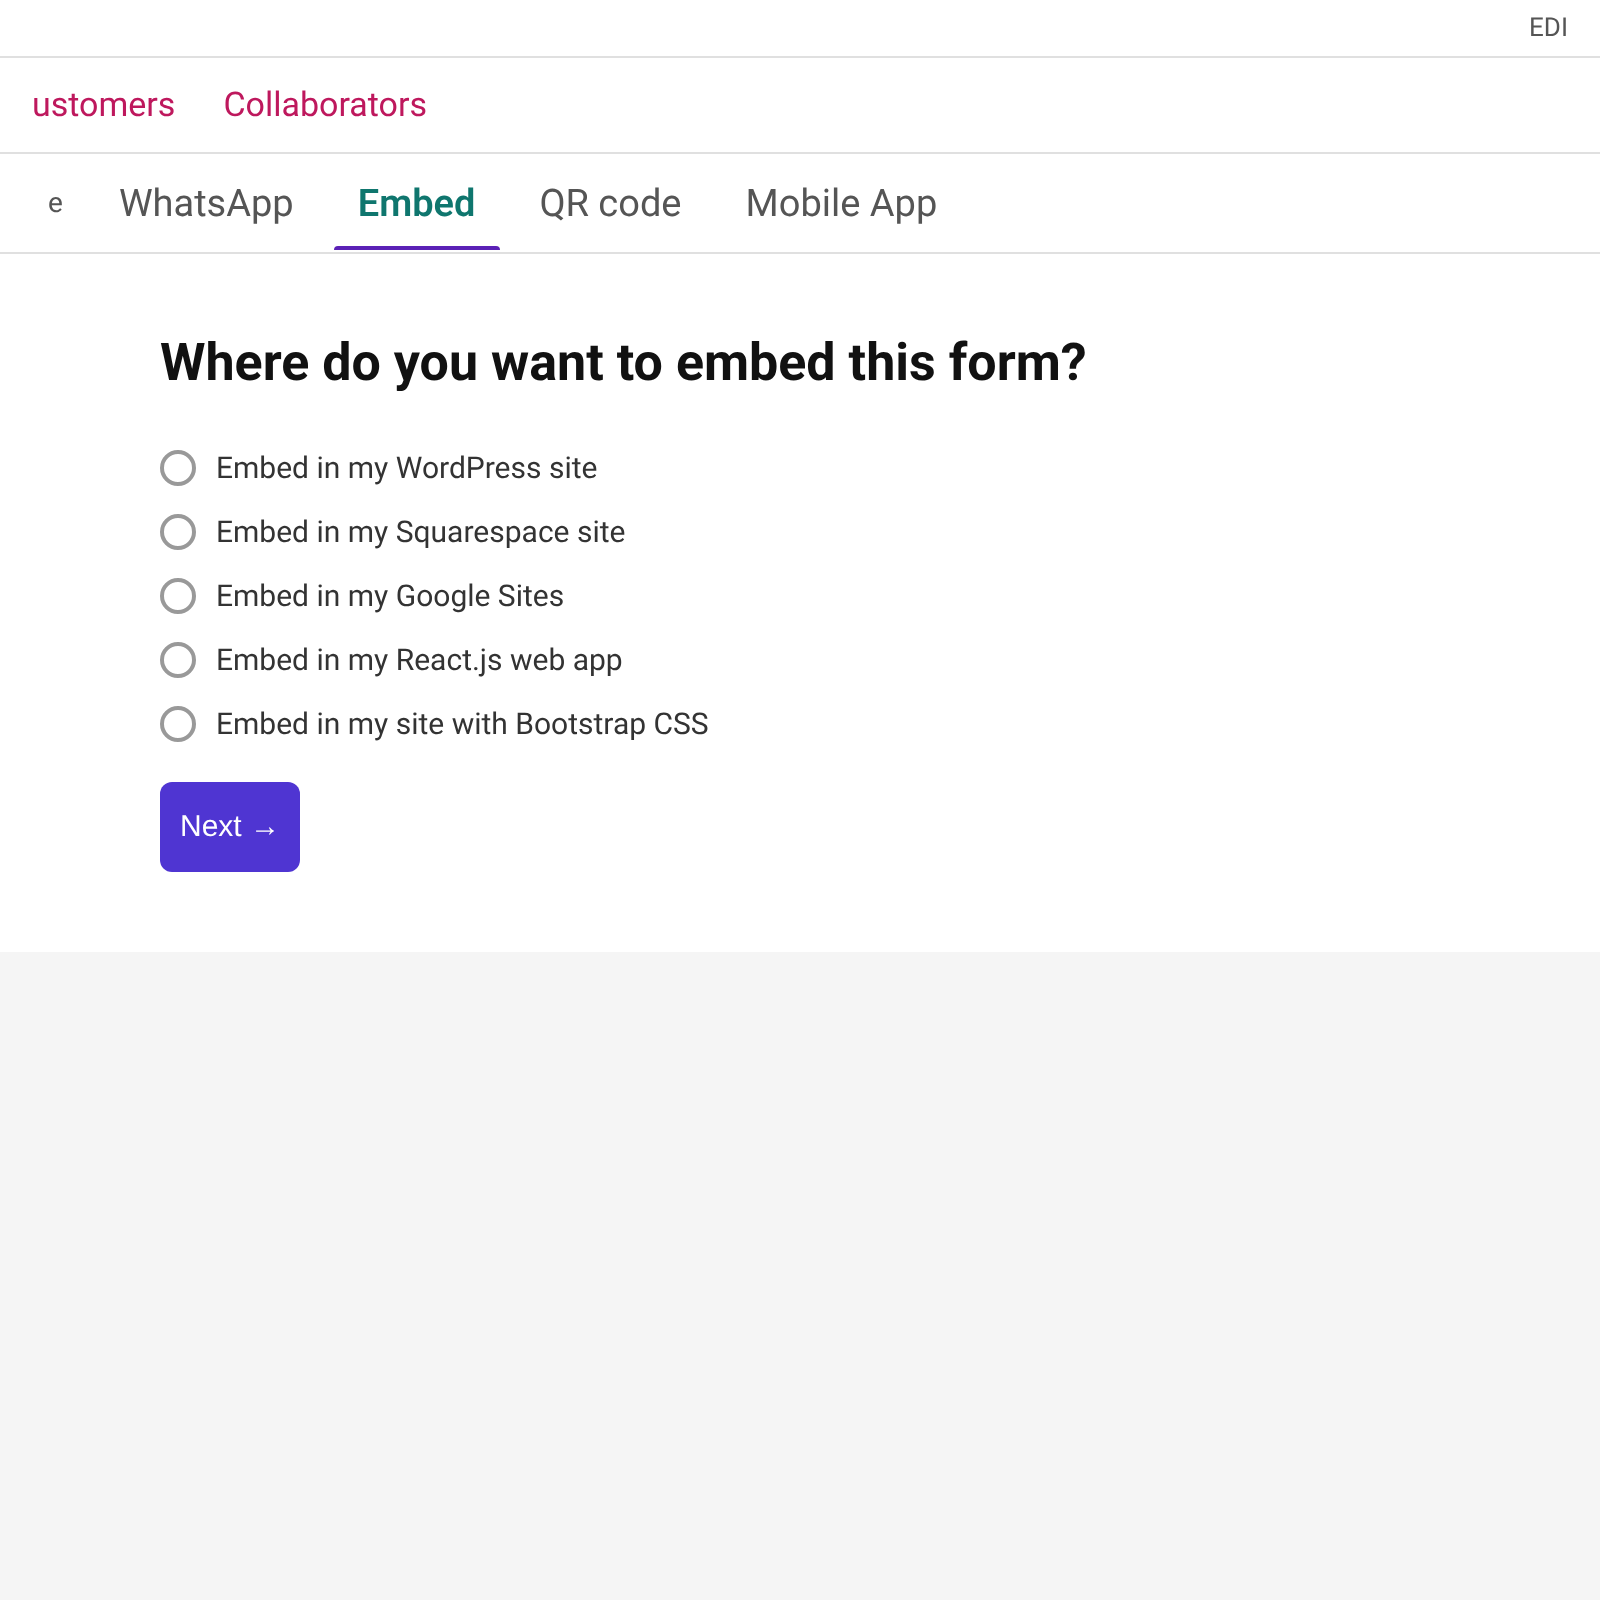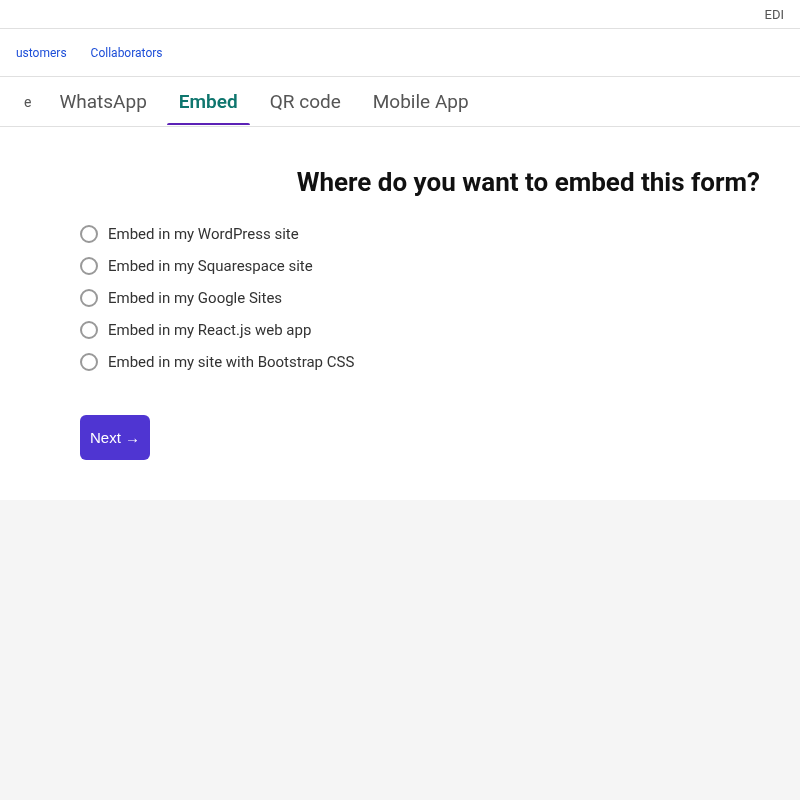--- a/index.html
+++ b/index.html
@@ -35,22 +35,22 @@
       background-color: #ffffff;
       height: 48px;
       display: flex;
       align-items: center;
       padding: 0 16px;
       border-bottom: 1px solid #e0e0e0;
       gap: 24px;
     }
 
     .nav-item {
-      font-size: 12px;
-      color: #1d4ed8;
+      font-size: 17px;
+      color: #be185d;
       cursor: pointer;
       padding: 4px 0;
     }
 
     .tabs-bar {
       background-color: #ffffff;
       height: 50px;
       display: flex;
       align-items: center;
       padding: 0 16px;
@@ -86,29 +86,28 @@
     .main-content {
       background-color: #ffffff;
       padding: 40px 40px 40px 80px;
     }
 
     .question-title {
       font-size: 26px;
       font-weight: 700;
       color: #111;
       margin-bottom: 28px;
-      text-align: right;
     }
 
     .options-list {
       list-style: none;
       display: flex;
       flex-direction: column;
       gap: 14px;
-      margin-bottom: 44px;
+      margin-bottom: 20px;
     }
 
     .option-item {
       display: flex;
       align-items: center;
       gap: 10px;
       cursor: pointer;
     }
 
     .radio-circle {

